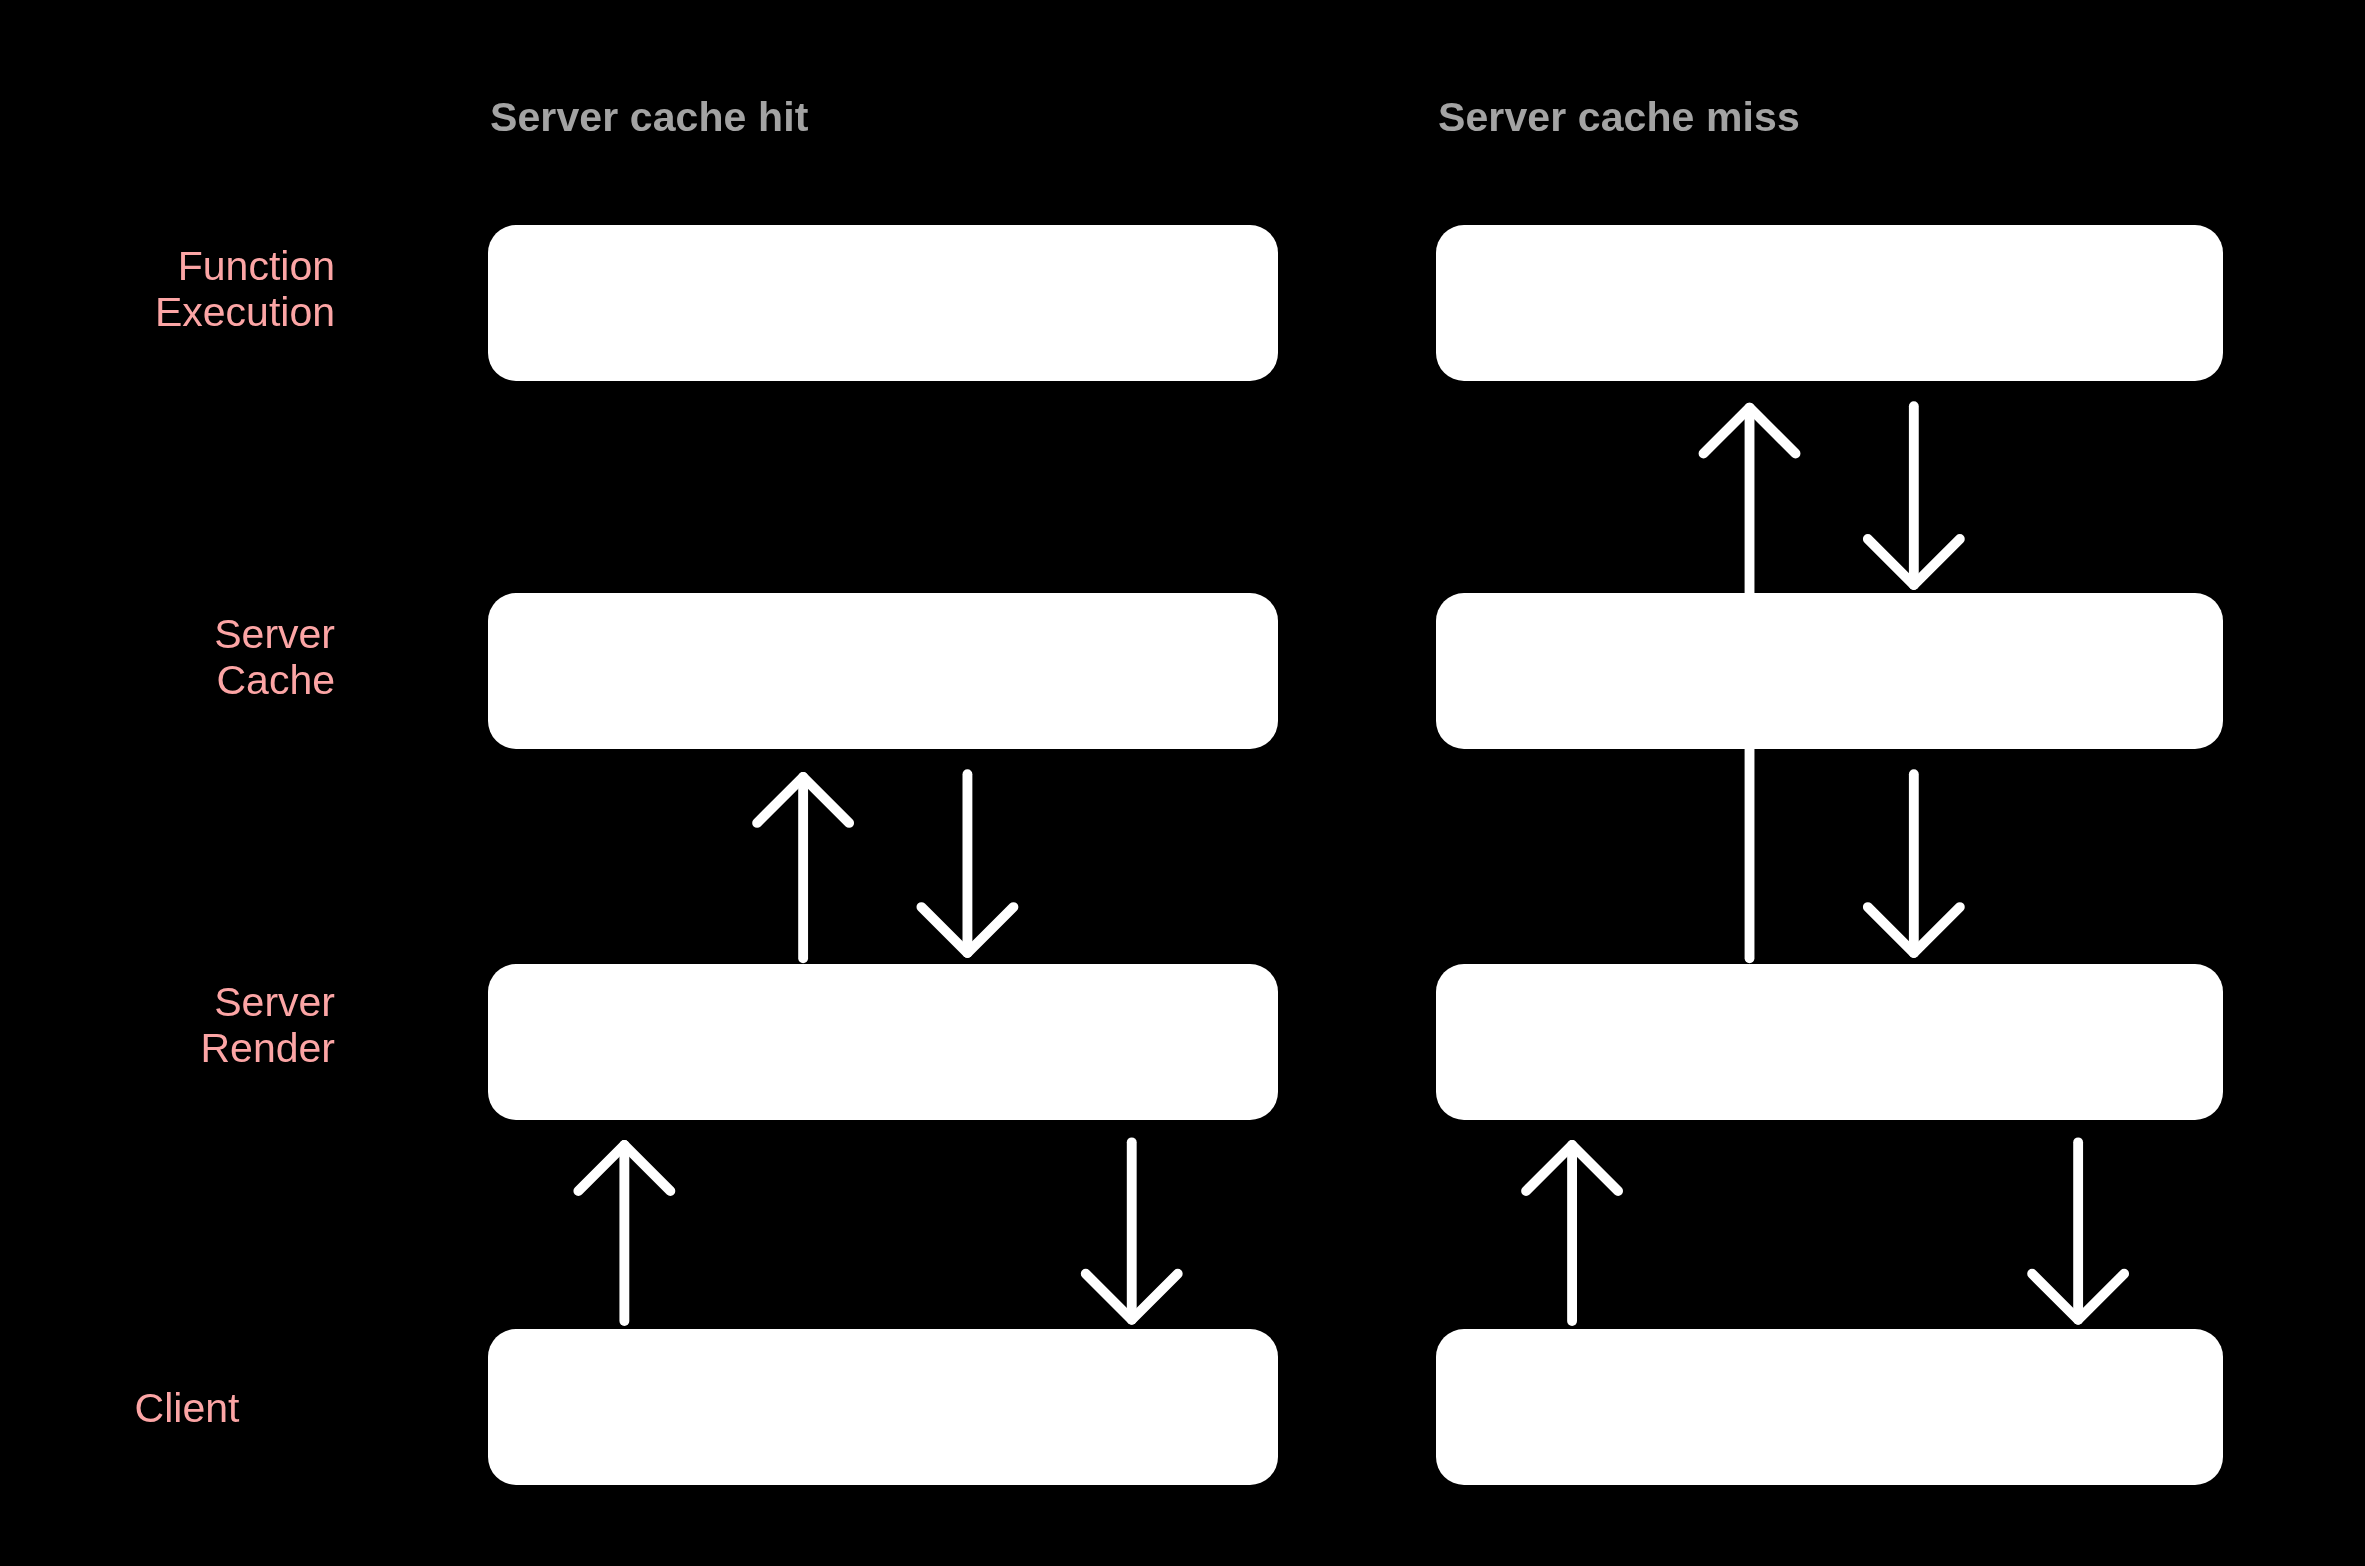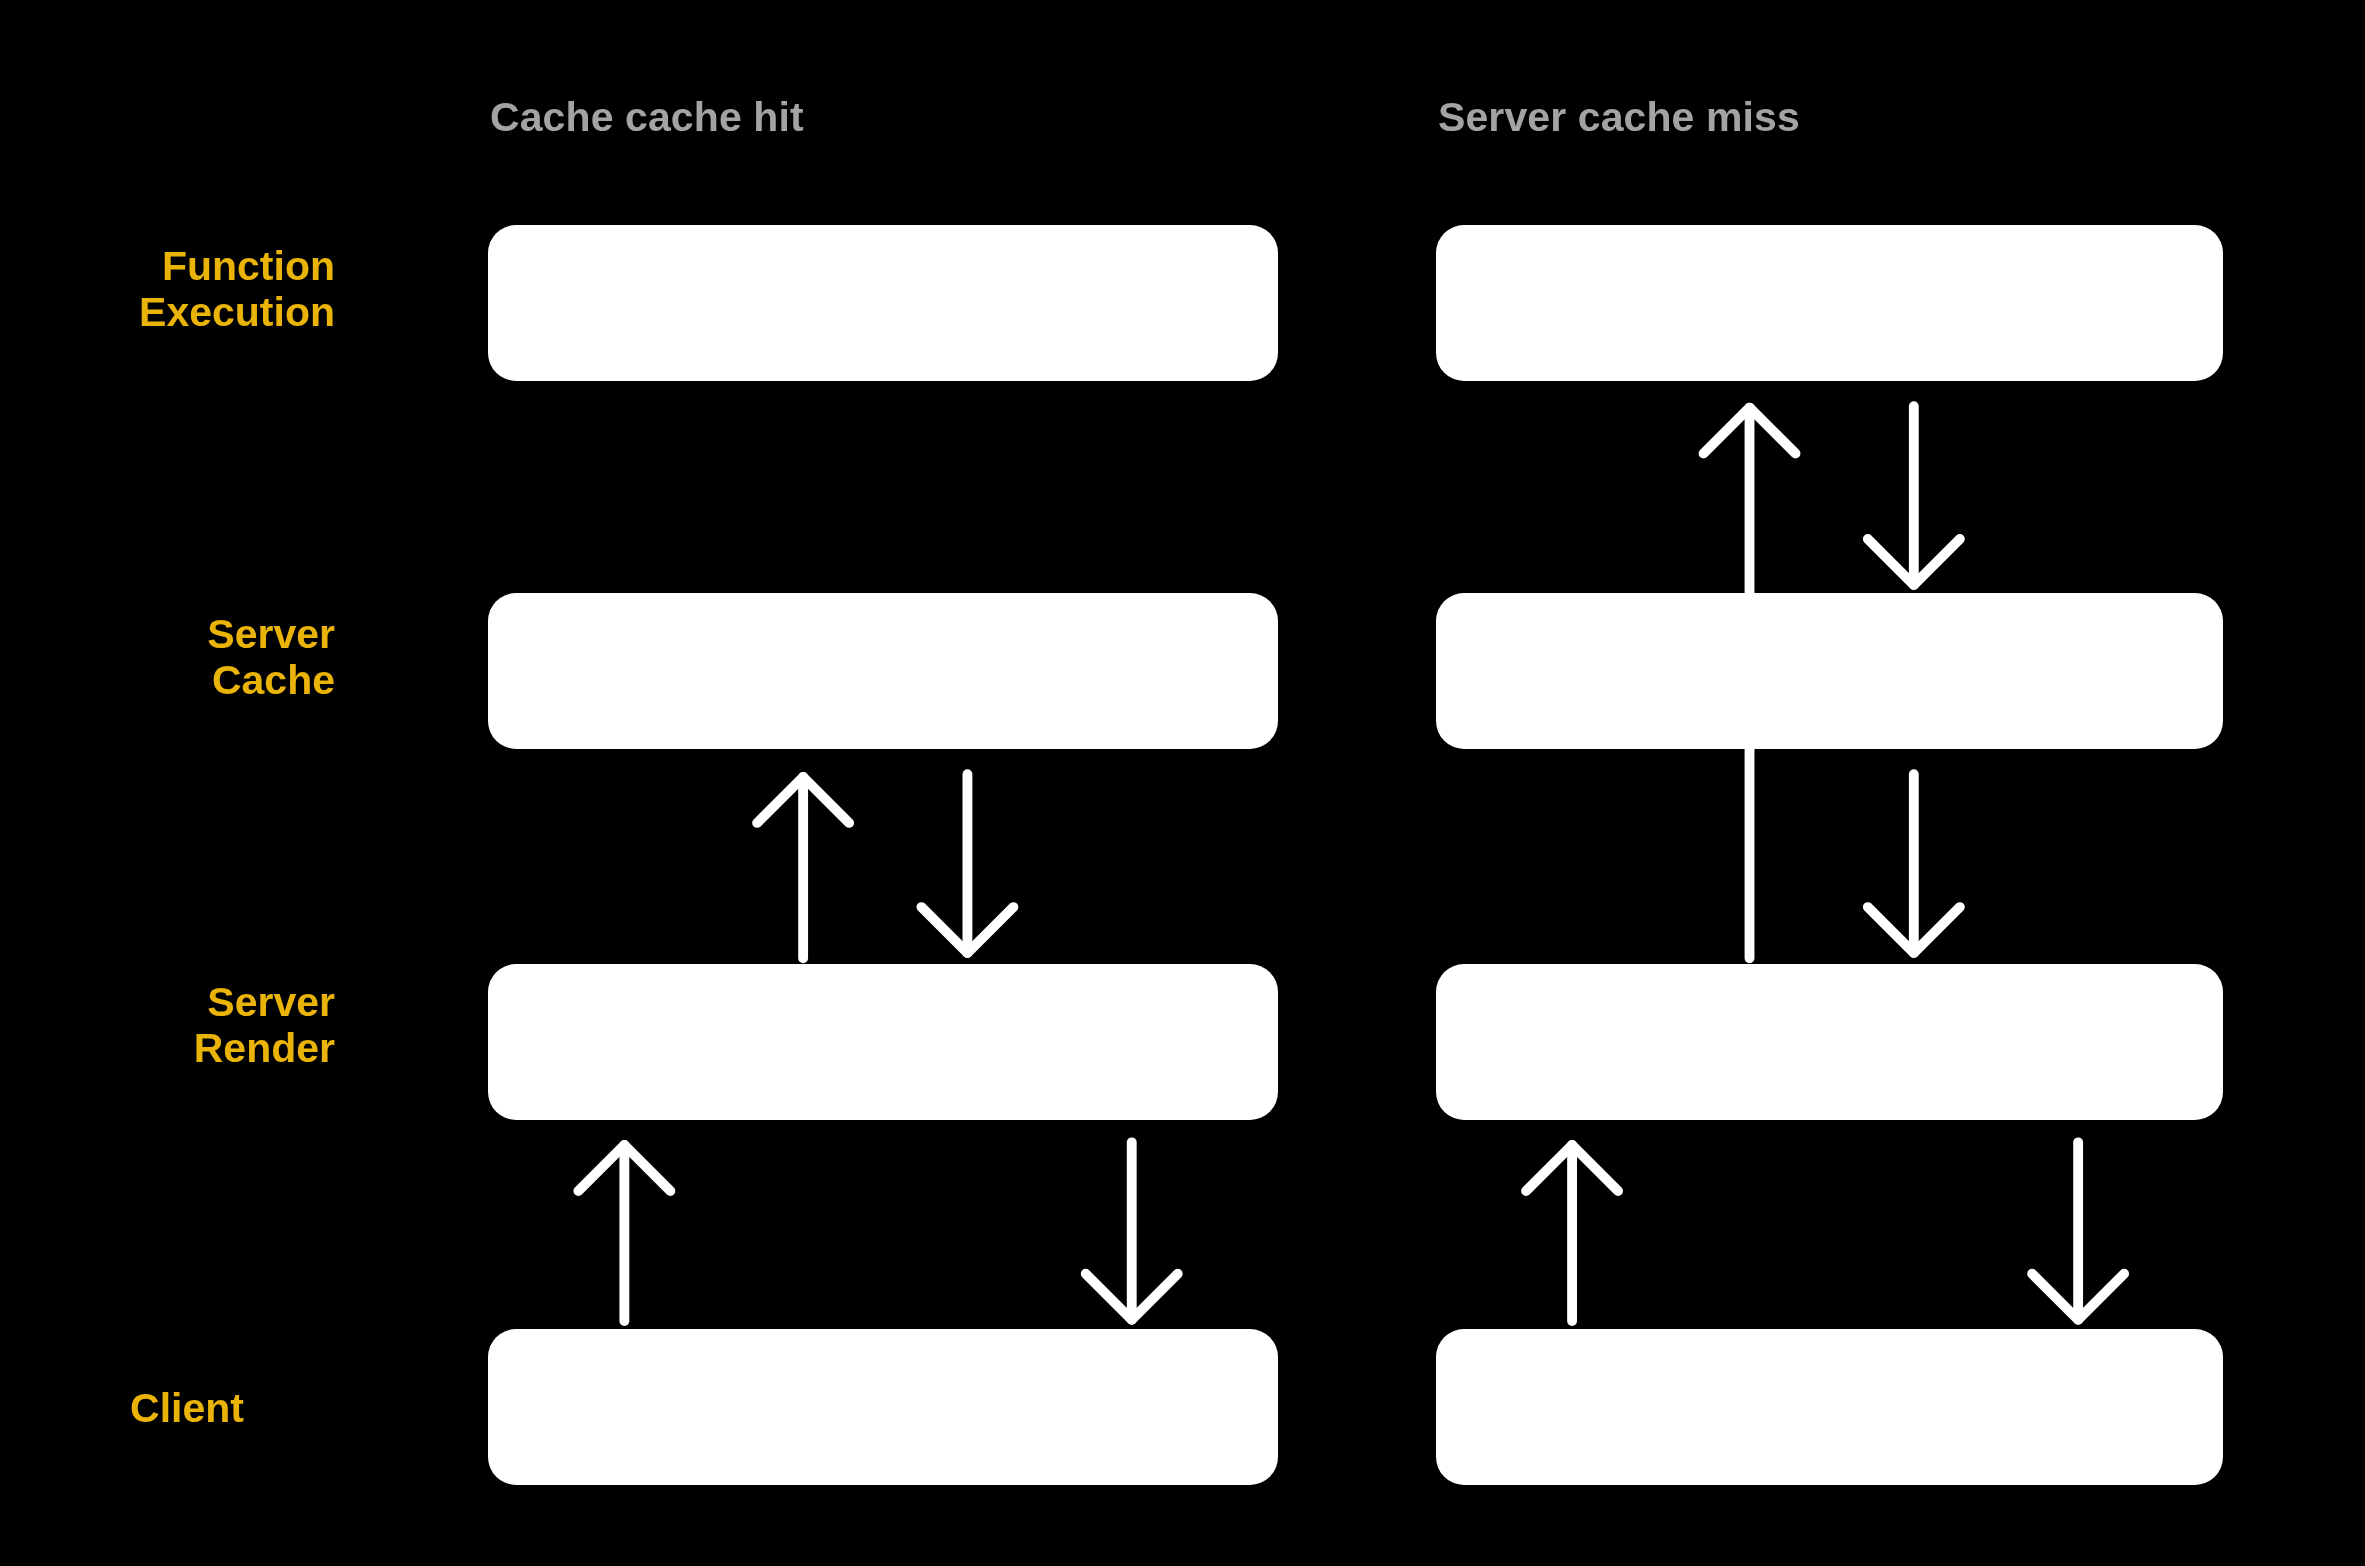--- a/index.html
+++ b/index.html
@@ -18,23 +18,23 @@
     font-size:41px;
     font-weight:700;
     letter-spacing:0.1px;
     white-space:nowrap;
     line-height:1;
   }
 
   
   .row-label{
     position:absolute;
-    color:#eab308;
+    color:#fca5a5;
     font-size:41px;
-    font-weight:700;
+    font-weight:400;
     line-height:1.12;
     text-align:right;
     white-space:pre-line;
   }
 
   
   .node-box{
     position:absolute;
     background:#ffffff;
     border-radius:28px;
@@ -53,21 +53,21 @@
     stroke-linecap:round;
     stroke-linejoin:round;
     fill:none;
   }
 </style>
 </head>
 <body>
 
 <div id="stage">
 
-  <div class="col-header" style="left:490px;top:97px;">Cache cache hit</div>
+  <div class="col-header" style="left:490px;top:97px;">Server cache hit</div>
 
   <div class="col-header" style="left:1438px;top:97px;">Server cache miss</div>
 
   <div class="row-label" style="left:39px;top:244px;width:296px;">Function
 Execution</div>
 
   <div class="row-label" style="left:39px;top:612px;width:296px;">Server
 Cache</div>
 
   <div class="row-label" style="left:39px;top:980px;width:296px;">Server

